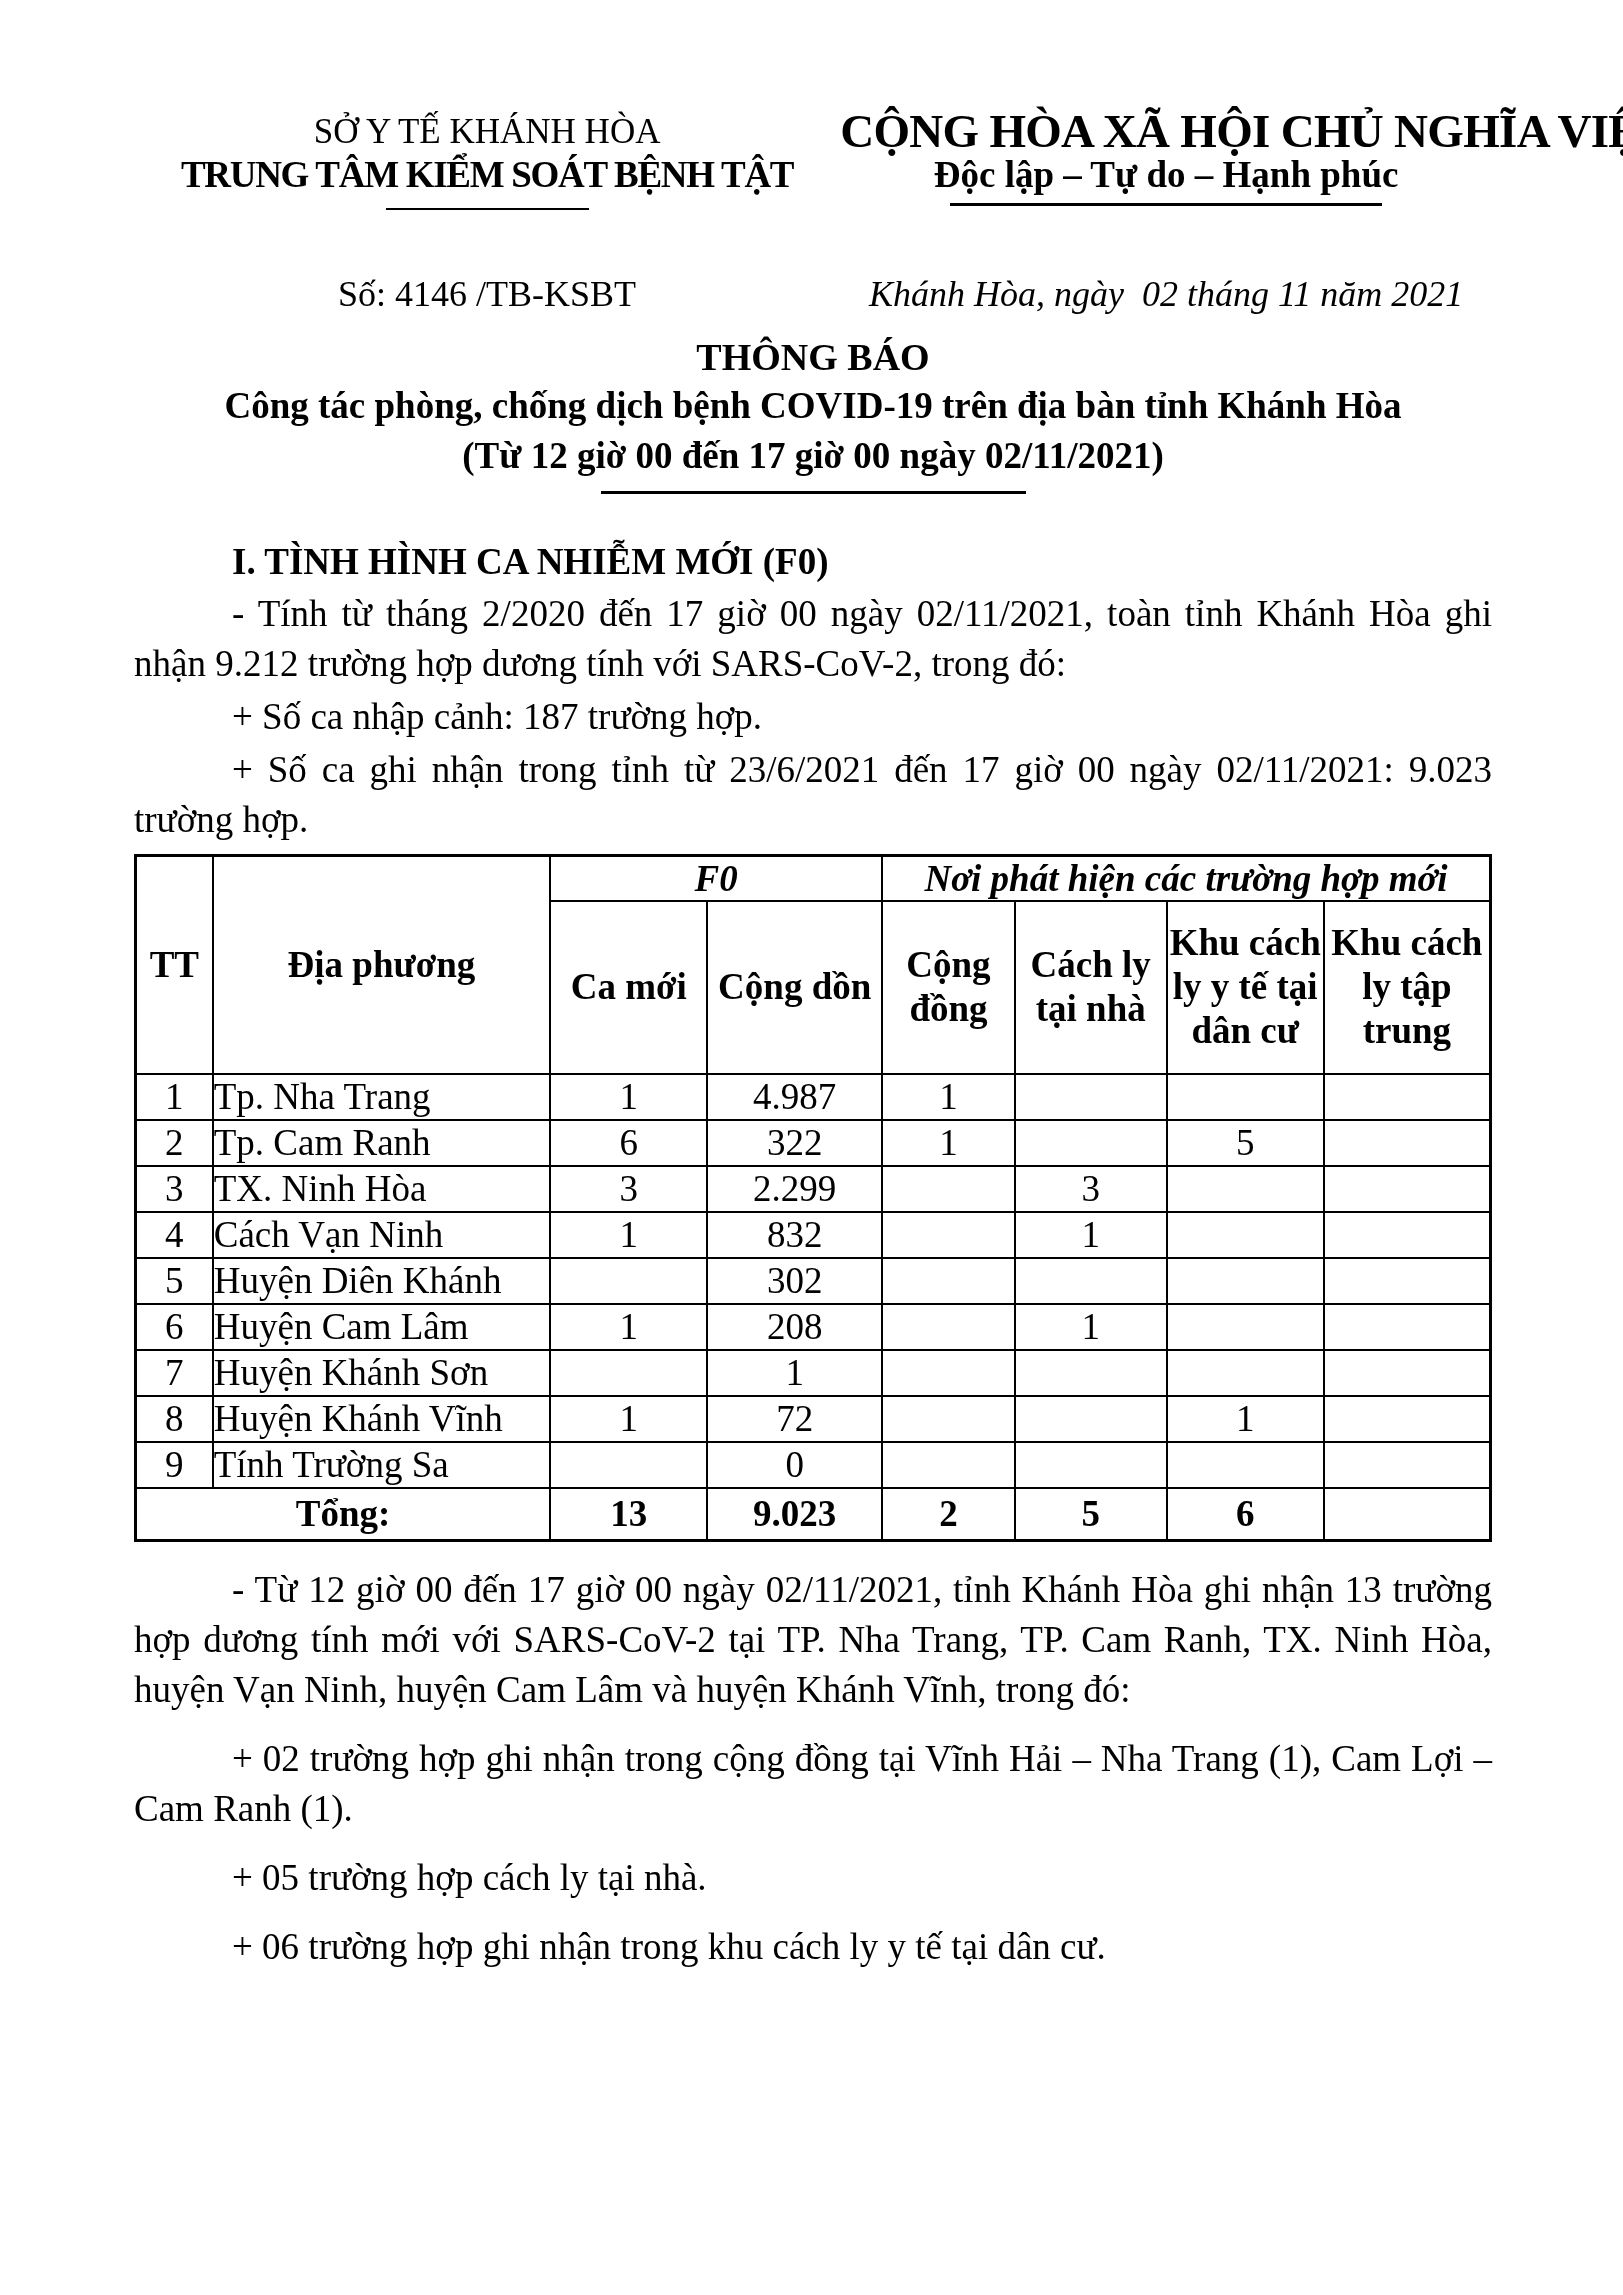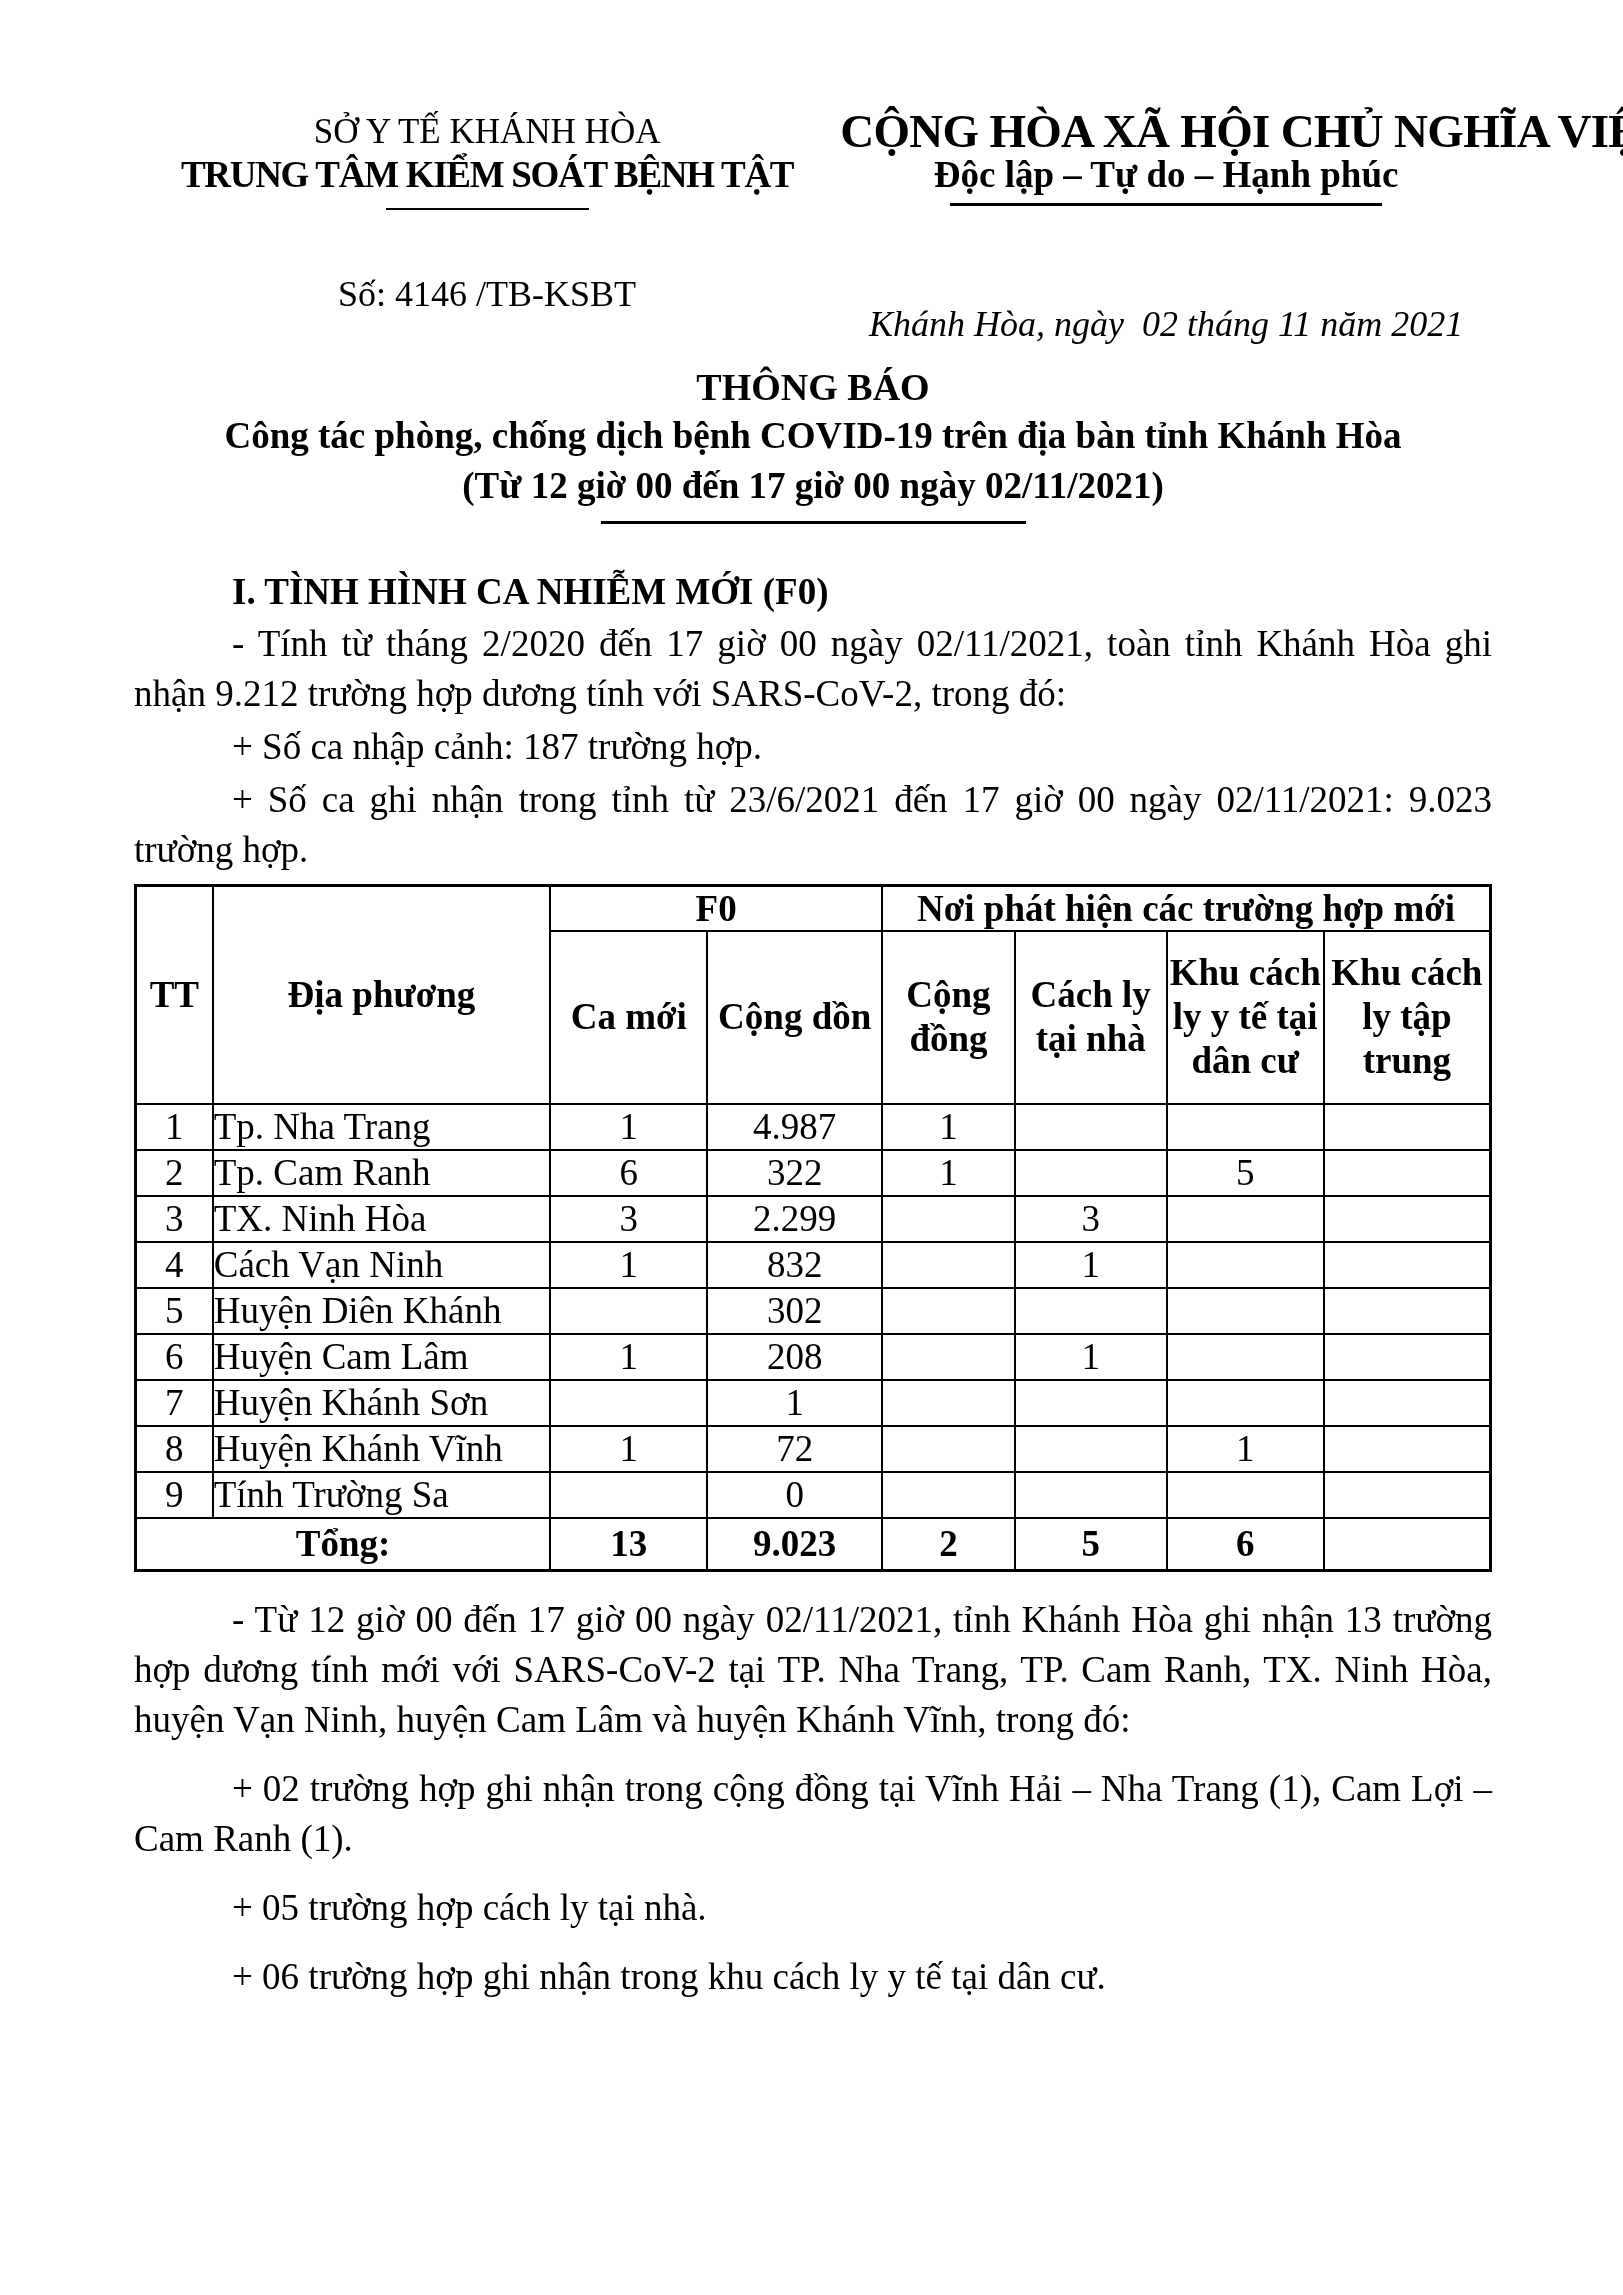--- a/index.html
+++ b/index.html
@@ -20,21 +20,21 @@
   .hdr-right { width: 48%; text-align: center; }
   .org-line1 { font-size: 35px; line-height: 42px; white-space: pre; }
   .org-line2 { font-size: 37px; line-height: 43px; font-weight: bold; letter-spacing: -1.3px; white-space: pre; }
   .nat-line1 { font-size: 47px; line-height: 41px; font-weight: bold; letter-spacing: -0.7px; white-space: pre; }
   .nat-line2 { font-size: 37px; line-height: 46px; font-weight: bold; white-space: pre; }
   .rule { background: #000; height: 2.6px; }
   .rule-org { width: 203px; margin: 11.8px auto 0 auto; }
   .rule-nat { width: 432px; margin: 5.2px auto 0 auto; }
   .num-row { display: flex; width: 100%; margin-top: 63px; }
   .doc-number { width: 52%; text-align: center; font-size: 36px; white-space: pre; }
-  .place-date { width: 48%; text-align: center; font-size: 36px; font-style: italic; white-space: pre; margin-top: 30px; }
+  .place-date { width: 48%; text-align: center; font-size: 36px; font-style: italic; white-space: pre; }
   
   .title-block { text-align: center; margin-top: 19px; }
   .title-main { font-size: 38px; line-height: 47px; font-weight: bold; }
   .title-sub1 { font-size: 37px; line-height: 50px; font-weight: bold; }
   .title-sub2 { font-size: 37px; line-height: 50px; font-weight: bold; }
   .rule-title { width: 425px; height: 3.3px; margin: 9.2px auto 0 auto; }
   
   .sect-heading {
     margin-top: 43px;
     font-size: 37px; line-height: 50px;
@@ -57,21 +57,21 @@
   }
   table.report th, table.report td {
     border: 2.6px solid #000;
     font-size: 37px;
     vertical-align: middle;
     padding: 0;
   }
   table.report { border: 3.9px solid #000; }
   th.group-hd { font-weight: bold; height: 65px; text-align: center; }
   th.sub-hd   { font-weight: bold; text-align: center; white-space: pre-line; line-height: 44px; }
-  th.span-hd  { font-weight: bold; text-align: center; }
+  th.span-hd  { font-weight: bold; text-align: center; font-style: italic; }
   tr.sub-row  { height: 173px; }
   td.num { text-align: center; height: 44px; line-height: 43px; }
   td.loc { text-align: left; padding-left: 16.4px; height: 44px; line-height: 43px; }
   tr.total-row td { font-weight: bold; height: 50px; text-align: center; }
 </style>
 </head>
 <body>
 
 <div class="page">
 

